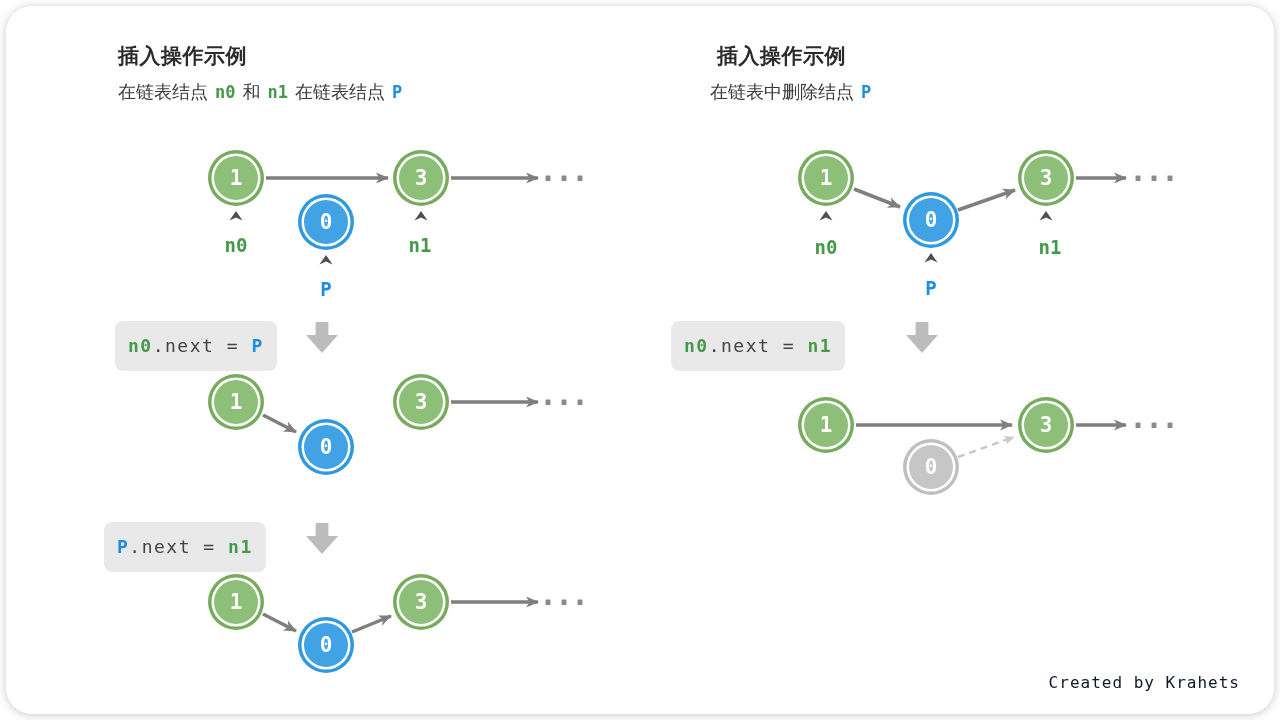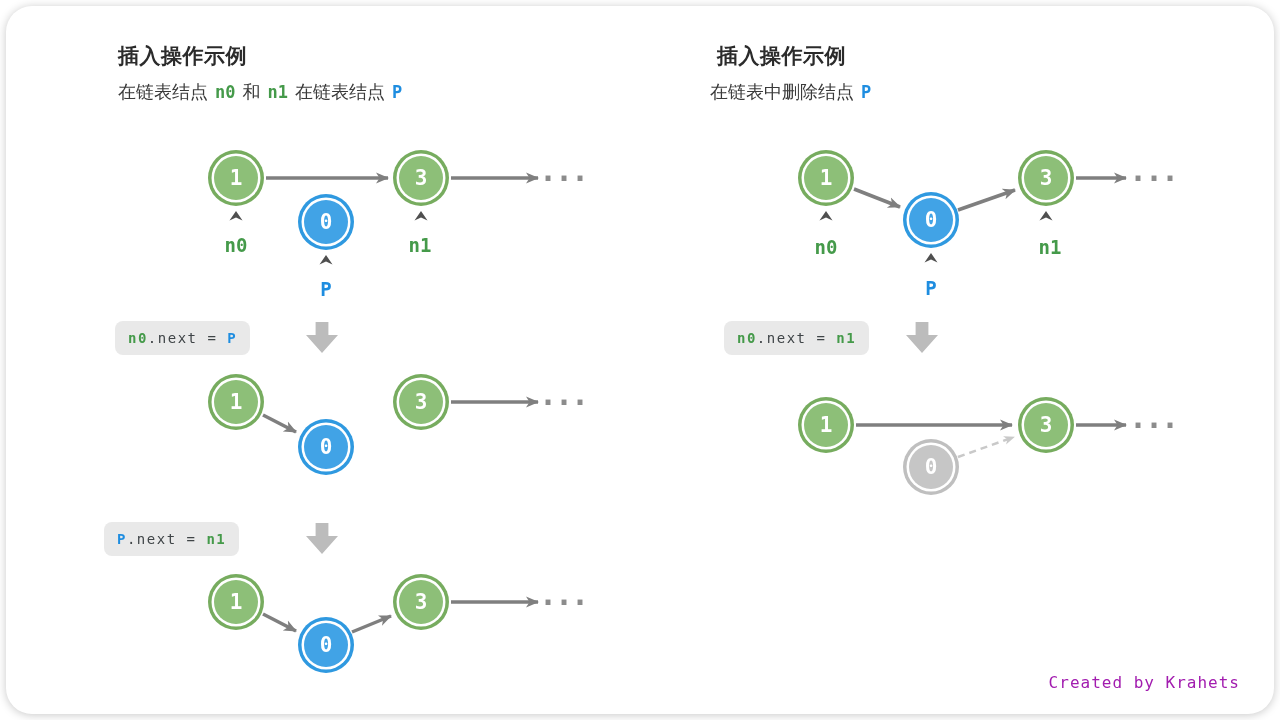--- a/index.html
+++ b/index.html
@@ -39,38 +39,38 @@
   .node-gray  { background:#c6c6c6; box-shadow:0 0 0 2.5px #fff, 0 0 0 6px #bfbfbf; }
   .nodelabel {
     position:absolute; transform:translate(-50%,-50%);
     font-family:"DejaVu Sans Mono", monospace; font-weight:bold; font-size:19px;
     white-space:nowrap;
   }
   .lbl-green { color:#459a4a; }
   .lbl-blue  { color:#1e8de0; }
   .codebox {
     position:absolute; height:34px; line-height:34px;
-    background:#e9e9e9; border-radius:8px; padding:0 13px;
-    font-family:"DejaVu Sans Mono", monospace; font-size:14px;
+    background:#e9e9e9; border-radius:8px; padding:8px 13px;
+    font-family:"DejaVu Sans Mono", monospace; font-size:18px;
     letter-spacing:1.5px; color:#3f4447; white-space:nowrap;
   }
   .codebox .ctok { font-weight:bold; }
   .downarrow {
     position:absolute; width:32px; height:31px; background:#bcbcbc;
     clip-path:polygon(30% 0, 70% 0, 70% 42%, 100% 42%, 50% 100%, 0 42%, 30% 42%);
   }
   .dots {
     position:absolute; transform:translate(-50%,-76%);
     font-family:"DejaVu Sans Mono", monospace; font-weight:bold;
     font-size:30px; color:#8c8c8c; letter-spacing:-2px;
   }
   .credit {
     position:absolute; right:40px; top:673px;
     font-family:"DejaVu Sans Mono", monospace; font-size:16px;
-    color:#a21caf; letter-spacing:1px;
+    color:#0f172a; letter-spacing:1px;
   }
   .arrow-layer { position:absolute; left:0; top:0; }
 </style>
 </head>
 <body>
 
 <div class="card"></div>
 
 <svg class="arrow-layer" width="1280" height="720">
   <defs>
@@ -189,21 +189,21 @@
     <span>0</span>
   </div>
 <div class="node node-green" style="left:1046px; top:178px">
     <span>3</span>
   </div>
 <div class="dots" style="left:1153px; top:180px">...</div>
 <div class="nodelabel lbl-green" style="left:826px; top:247px">n0</div>
 <div class="nodelabel lbl-green" style="left:1050px; top:247px">n1</div>
 <div class="nodelabel lbl-blue" style="left:931px; top:288px">P</div>
 
-<div class="codebox" style="left:724px; top:321px">
+<div class="codebox" style="left:671px; top:321px">
   <span class="ctok tok-green">n0</span><span>.next = </span><span class="ctok tok-green">n1</span>
 </div>
 <div class="downarrow" style="left:906px; top:322px"></div>
 
 <div class="node node-green" style="left:826px; top:425px">
     <span>1</span>
   </div>
 <div class="node node-gray" style="left:931px; top:467px">
     <span>0</span>
   </div>

